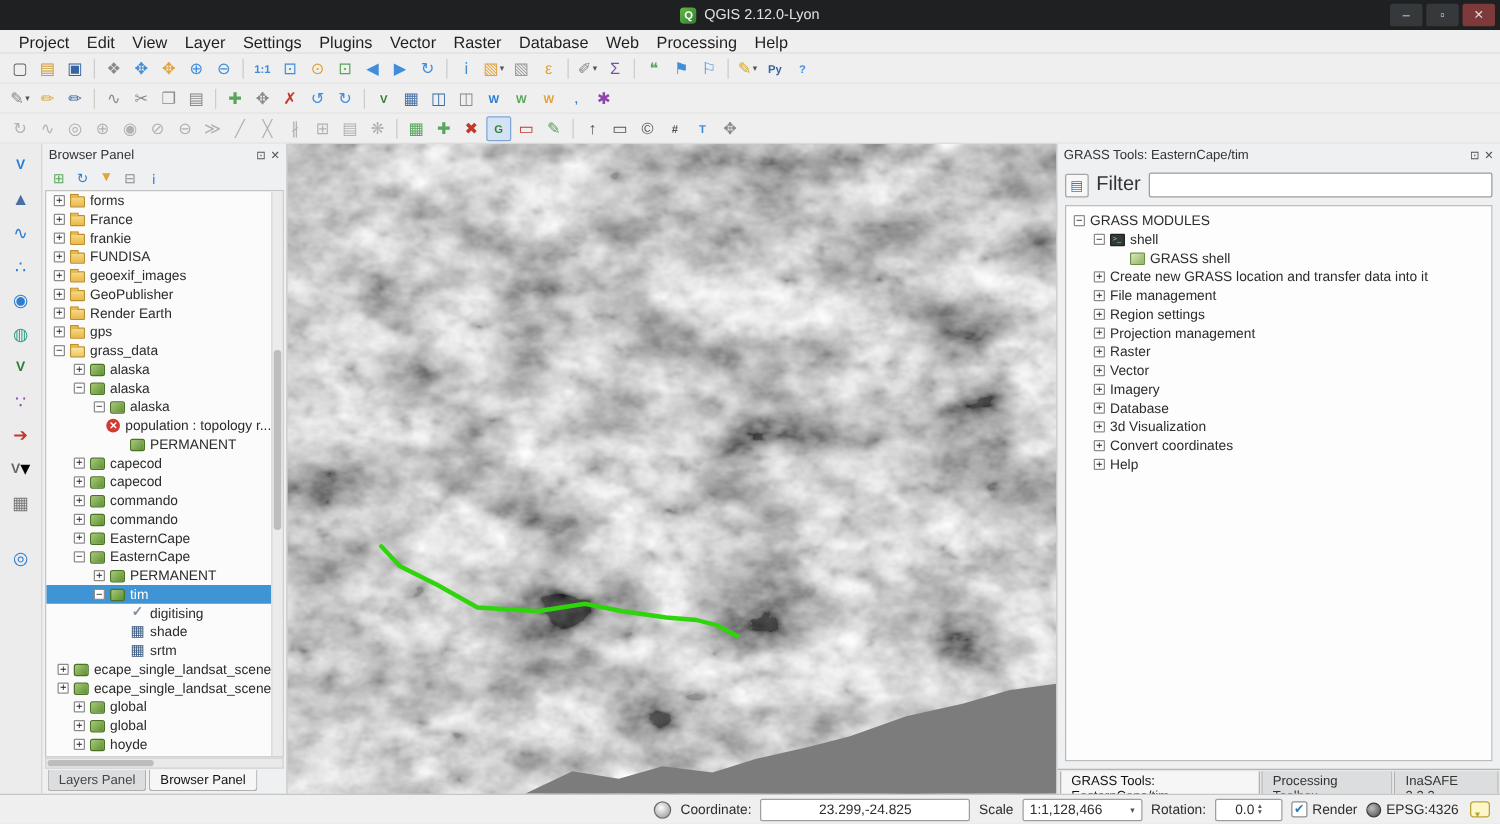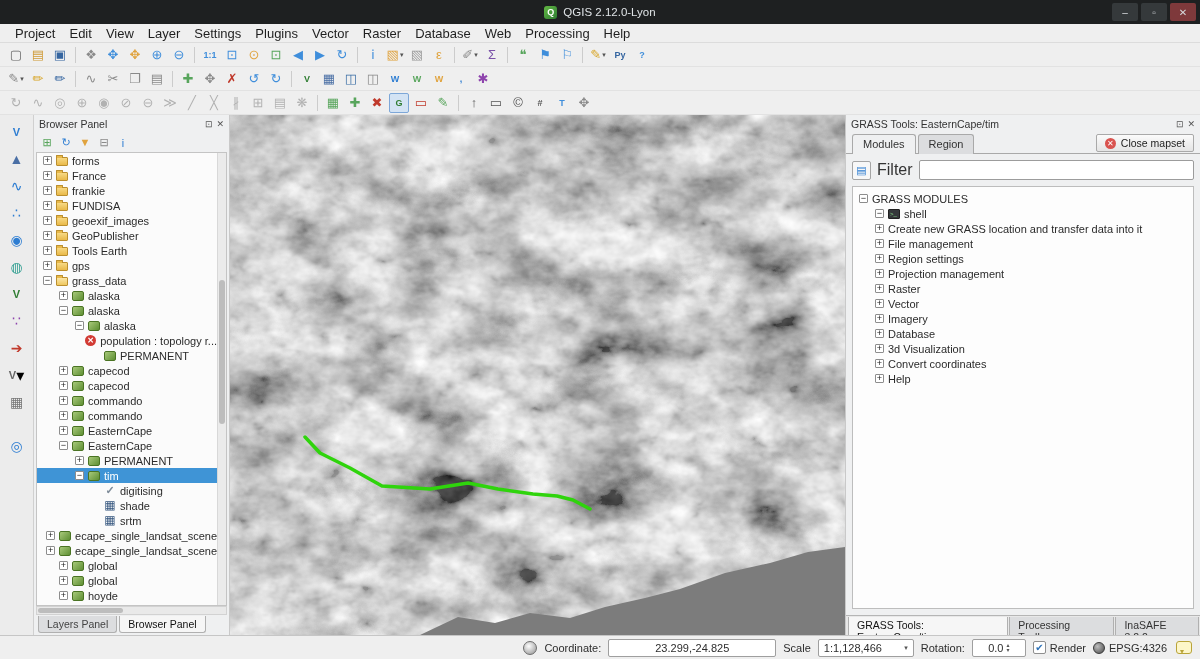--- a/index.html
+++ b/index.html
@@ -491,21 +491,21 @@
             <div class="trow">
               <span class="tind" style="width: 4px;"></span>
               <span class="exp">+</span>
               <span class="tico ic-folder"></span>
               <span class="tlabel">GeoPublisher</span>
             </div>
             <div class="trow">
               <span class="tind" style="width: 4px;"></span>
               <span class="exp">+</span>
               <span class="tico ic-folder"></span>
-              <span class="tlabel">Tools Earth</span>
+              <span class="tlabel">Render Earth</span>
             </div>
             <div class="trow">
               <span class="tind" style="width: 4px;"></span>
               <span class="exp">+</span>
               <span class="tico ic-folder"></span>
               <span class="tlabel">gps</span>
             </div>
             <div class="trow">
               <span class="tind" style="width: 4px;"></span>
               <span class="exp">−</span>
@@ -676,47 +676,43 @@
     </div>
 
     <div class="grass">
       <div class="pheader">
         <span>GRASS Tools: EasternCape/tim</span>
         <span class="ph-btns">
           <span>⊡</span>
           <span>✕</span>
         </span>
       </div>
-      <div class="gtabrow">
-        <span class="gtabholder" id="gtabholder">
-            <span class="gtab active">Modules</span>
-            <span class="gtab">Region</span>
-          </span>
-        <span class="closemapset">
-          <span class="cm-icon"></span>
-          <span>Close mapset</span>
-        </span>
-      </div>
       <div class="ginner">
         <div class="filterrow">
           <span class="filterbtn">▤</span>
           <span class="flabel">Filter</span>
           <input class="filterinput" value="" style="">
         </div>
         <div class="gtree" id="gtree">
             <div class="trow">
               <span class="tind" style="width: 2px;"></span>
               <span class="exp">−</span>
               <span class="tlabel">GRASS MODULES</span>
             </div>
             <div class="trow">
               <span class="tind" style="width: 18px;"></span>
               <span class="exp">−</span>
               <span class="tico ic-term"></span>
               <span class="tlabel">shell</span>
+            </div>
+            <div class="trow">
+              <span class="tind" style="width: 34px;"></span>
+              <span class="exp empty"></span>
+              <span class="tico ic-gshell"></span>
+              <span class="tlabel">GRASS shell</span>
             </div>
             <div class="trow">
               <span class="tind" style="width: 18px;"></span>
               <span class="exp">+</span>
               <span class="tlabel">Create new GRASS location and transfer data into it</span>
             </div>
             <div class="trow">
               <span class="tind" style="width: 18px;"></span>
               <span class="exp">+</span>
               <span class="tlabel">File management</span>

